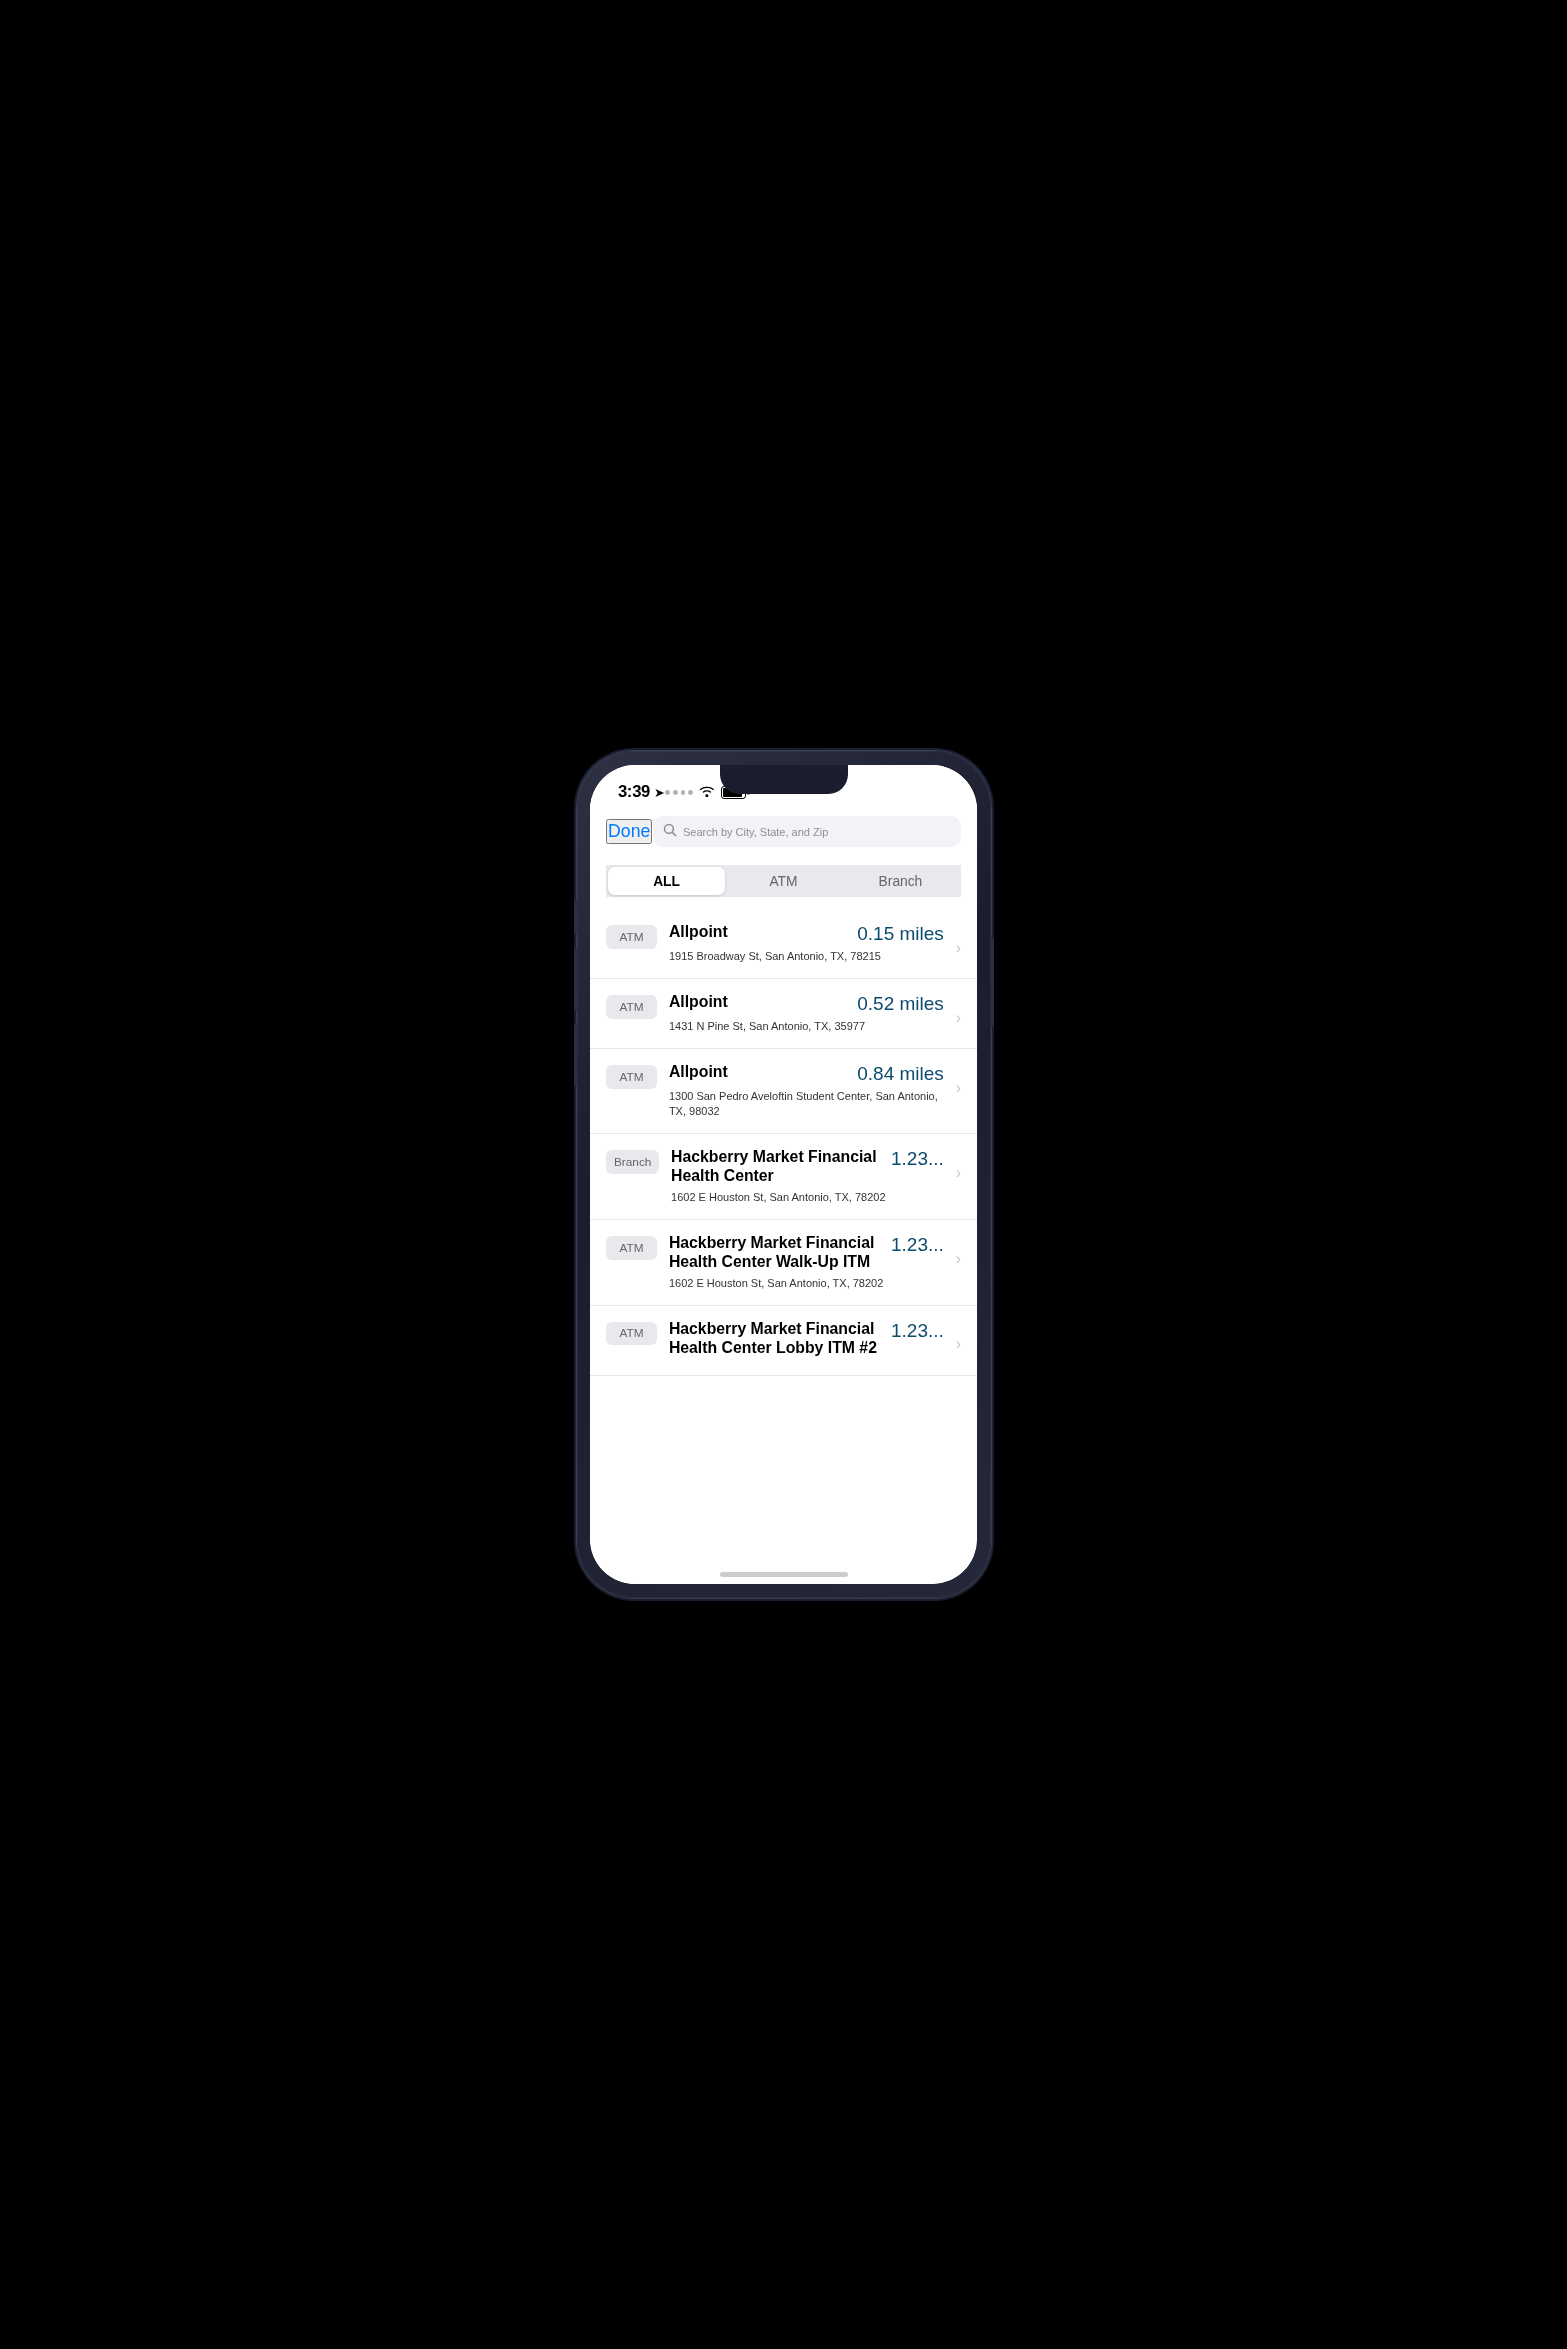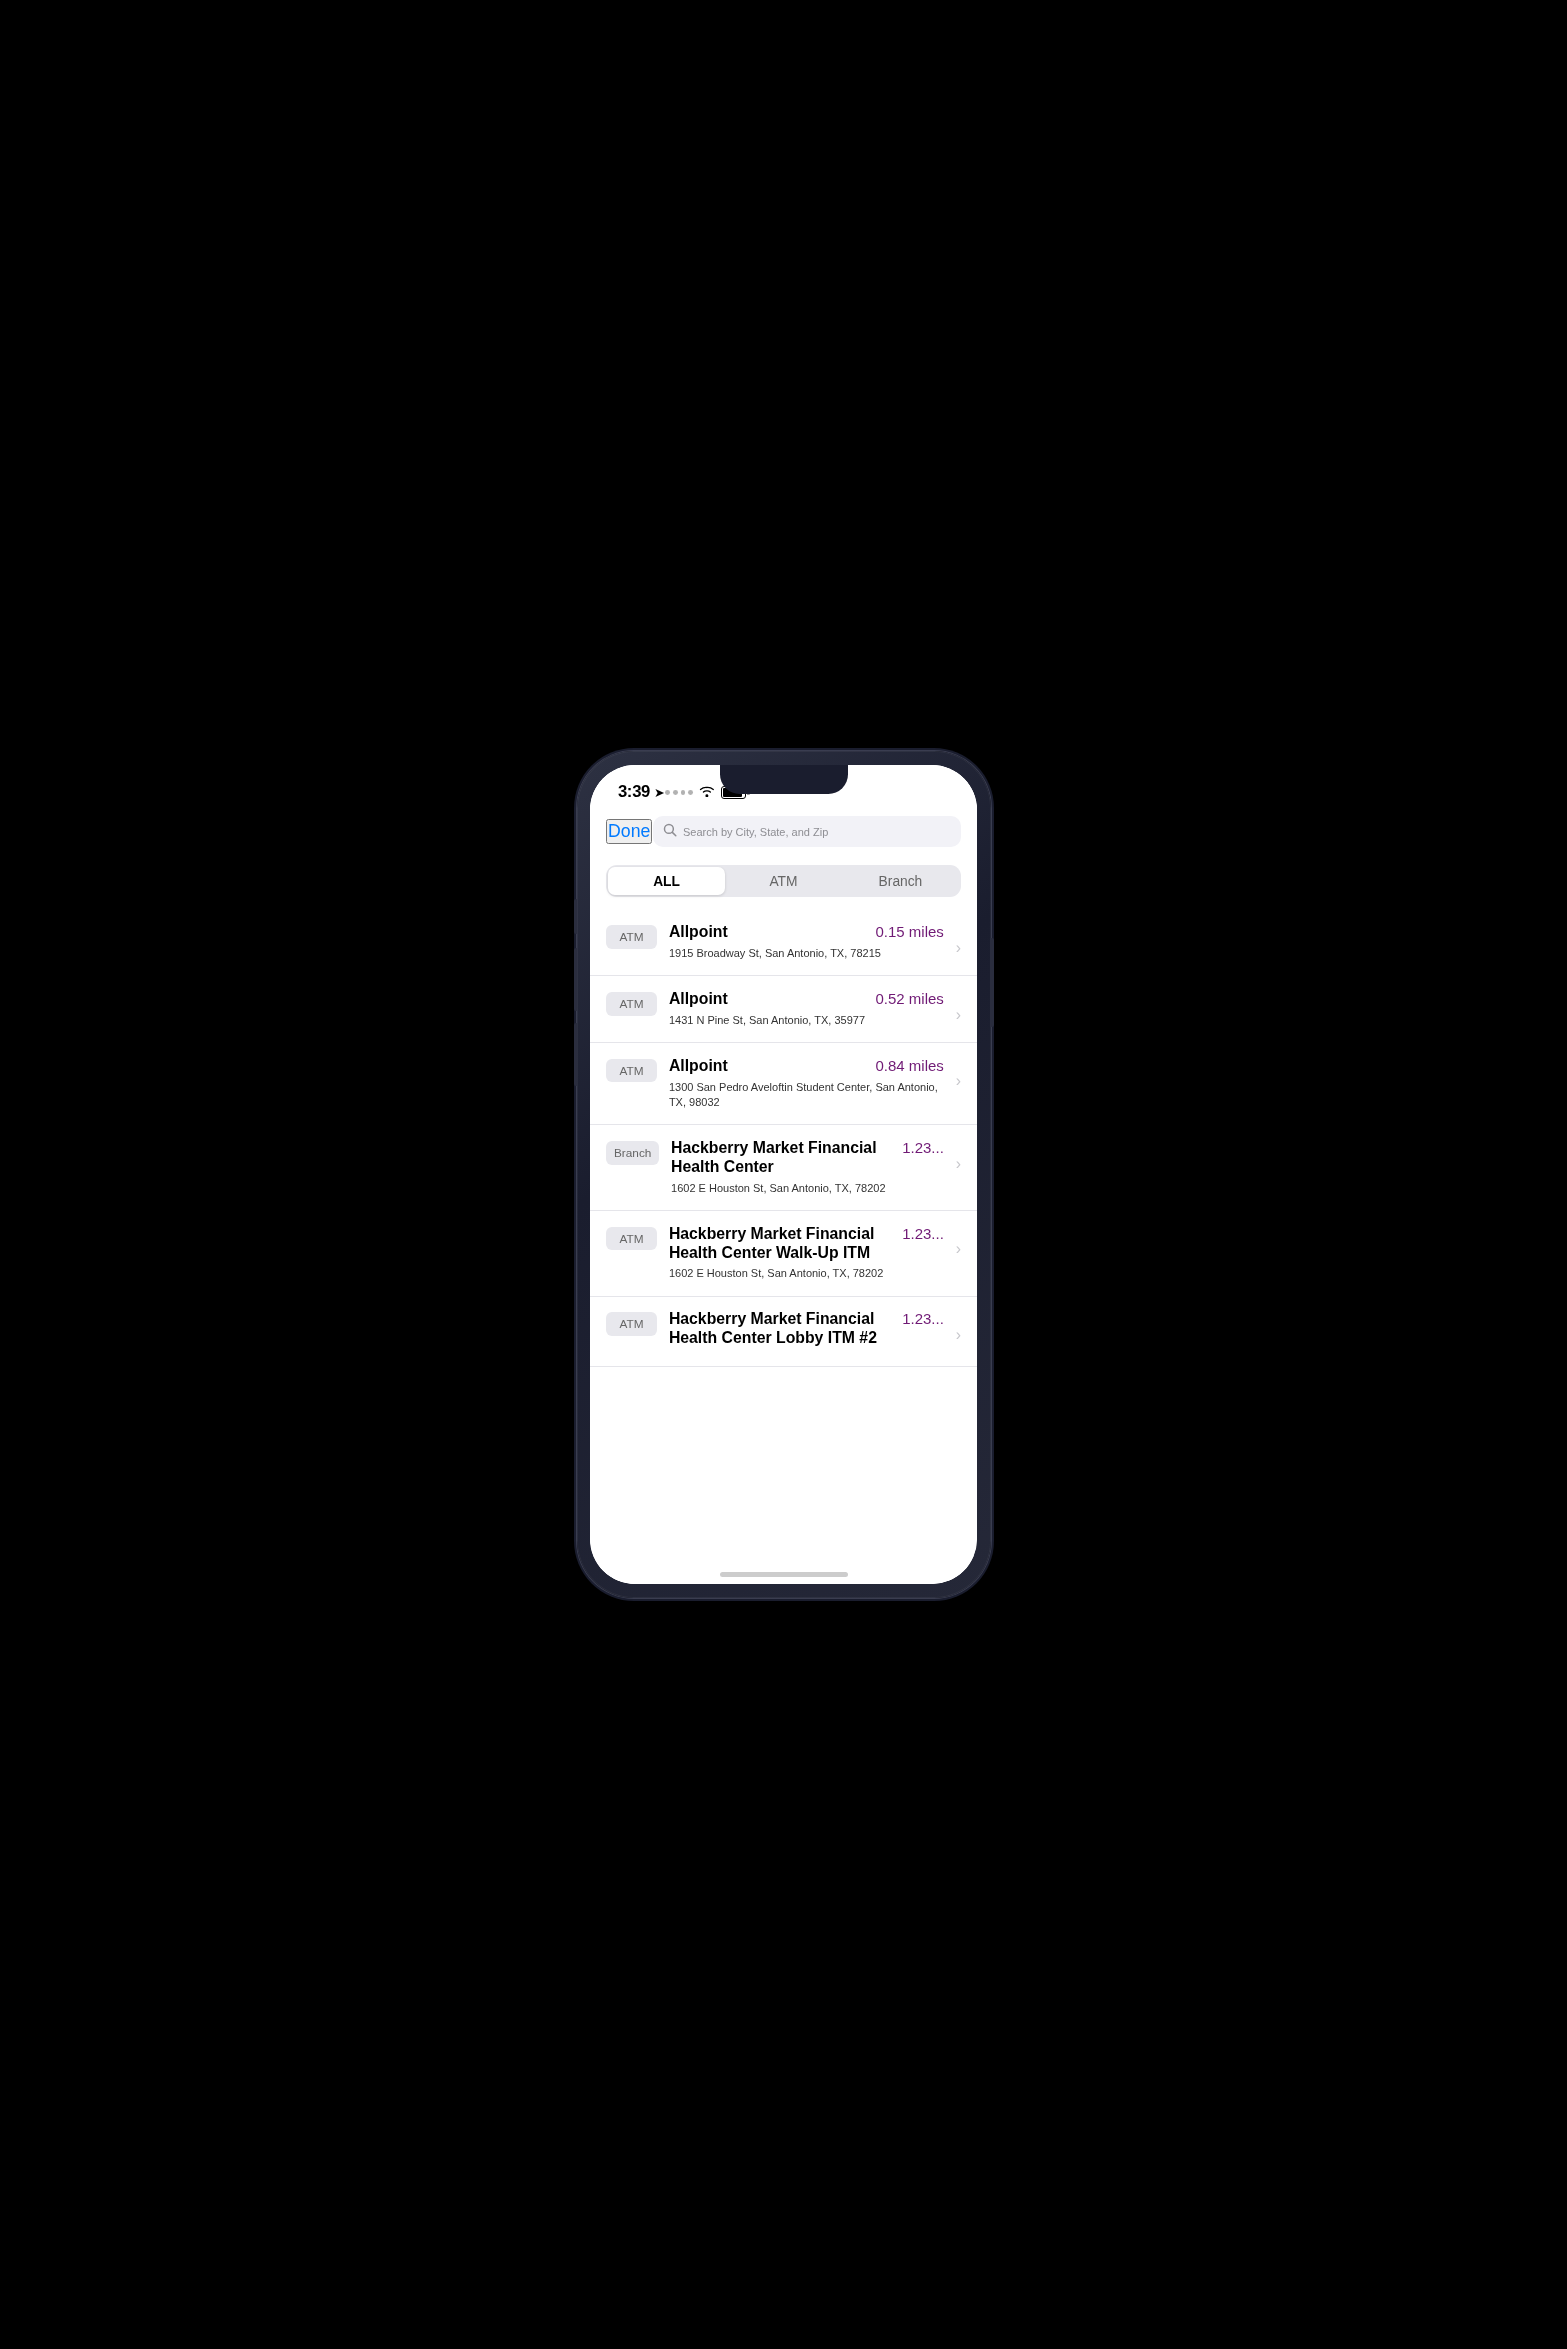--- a/index.html
+++ b/index.html
@@ -214,21 +214,21 @@
     .search-placeholder {
       font-size: 11px;
       color: #8e8e93;
     }
 
     
     .filter-tabs {
       display: flex;
       margin: 7.9px 15.8px 11.8px 15.8px;
       background: #e8e8ed;
-      border-radius: 11px;
+      border-radius: 0;
       padding: 2px;
       flex-shrink: 0;
     }
 
     .filter-tab {
       flex: 1;
       text-align: center;
       padding: 6.9px 0;
       font-size: 13.8px;
       font-weight: 500;
@@ -291,22 +291,22 @@
     .location-name {
       font-size: 15.8px;
       font-weight: 700;
       color: #000;
       flex: 1;
       margin-right: 7.9px;
       line-height: 1.2;
     }
 
     .location-distance {
-      font-size: 15px;
-      color: #701a75;
+      font-size: 19px;
+      color: #0c4a6e;
       white-space: nowrap;
     }
 
     .location-address {
       font-size: 11px;
       color: #333;
       line-height: 1.4;
     }
 
     .chevron-col {

